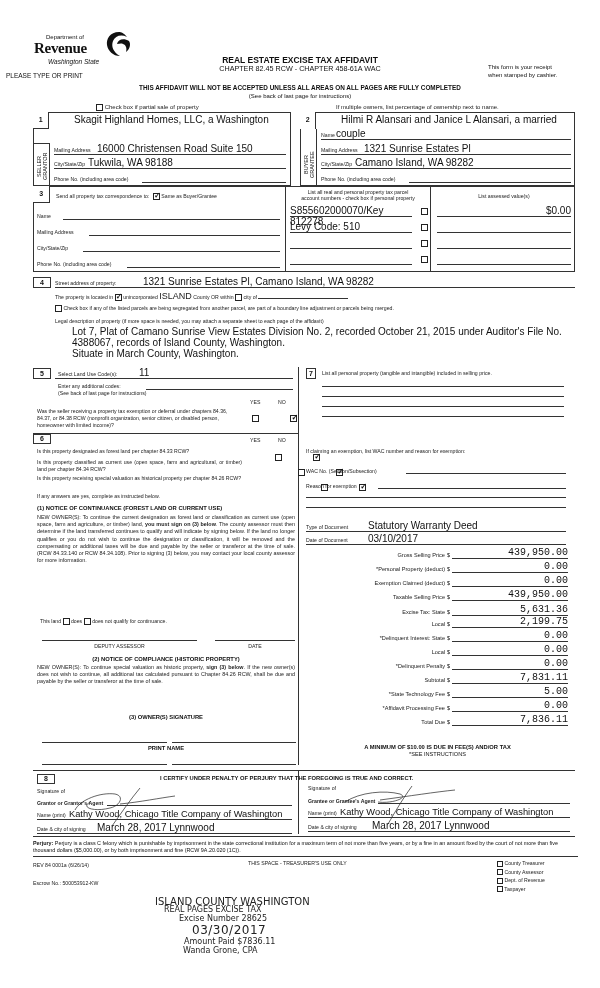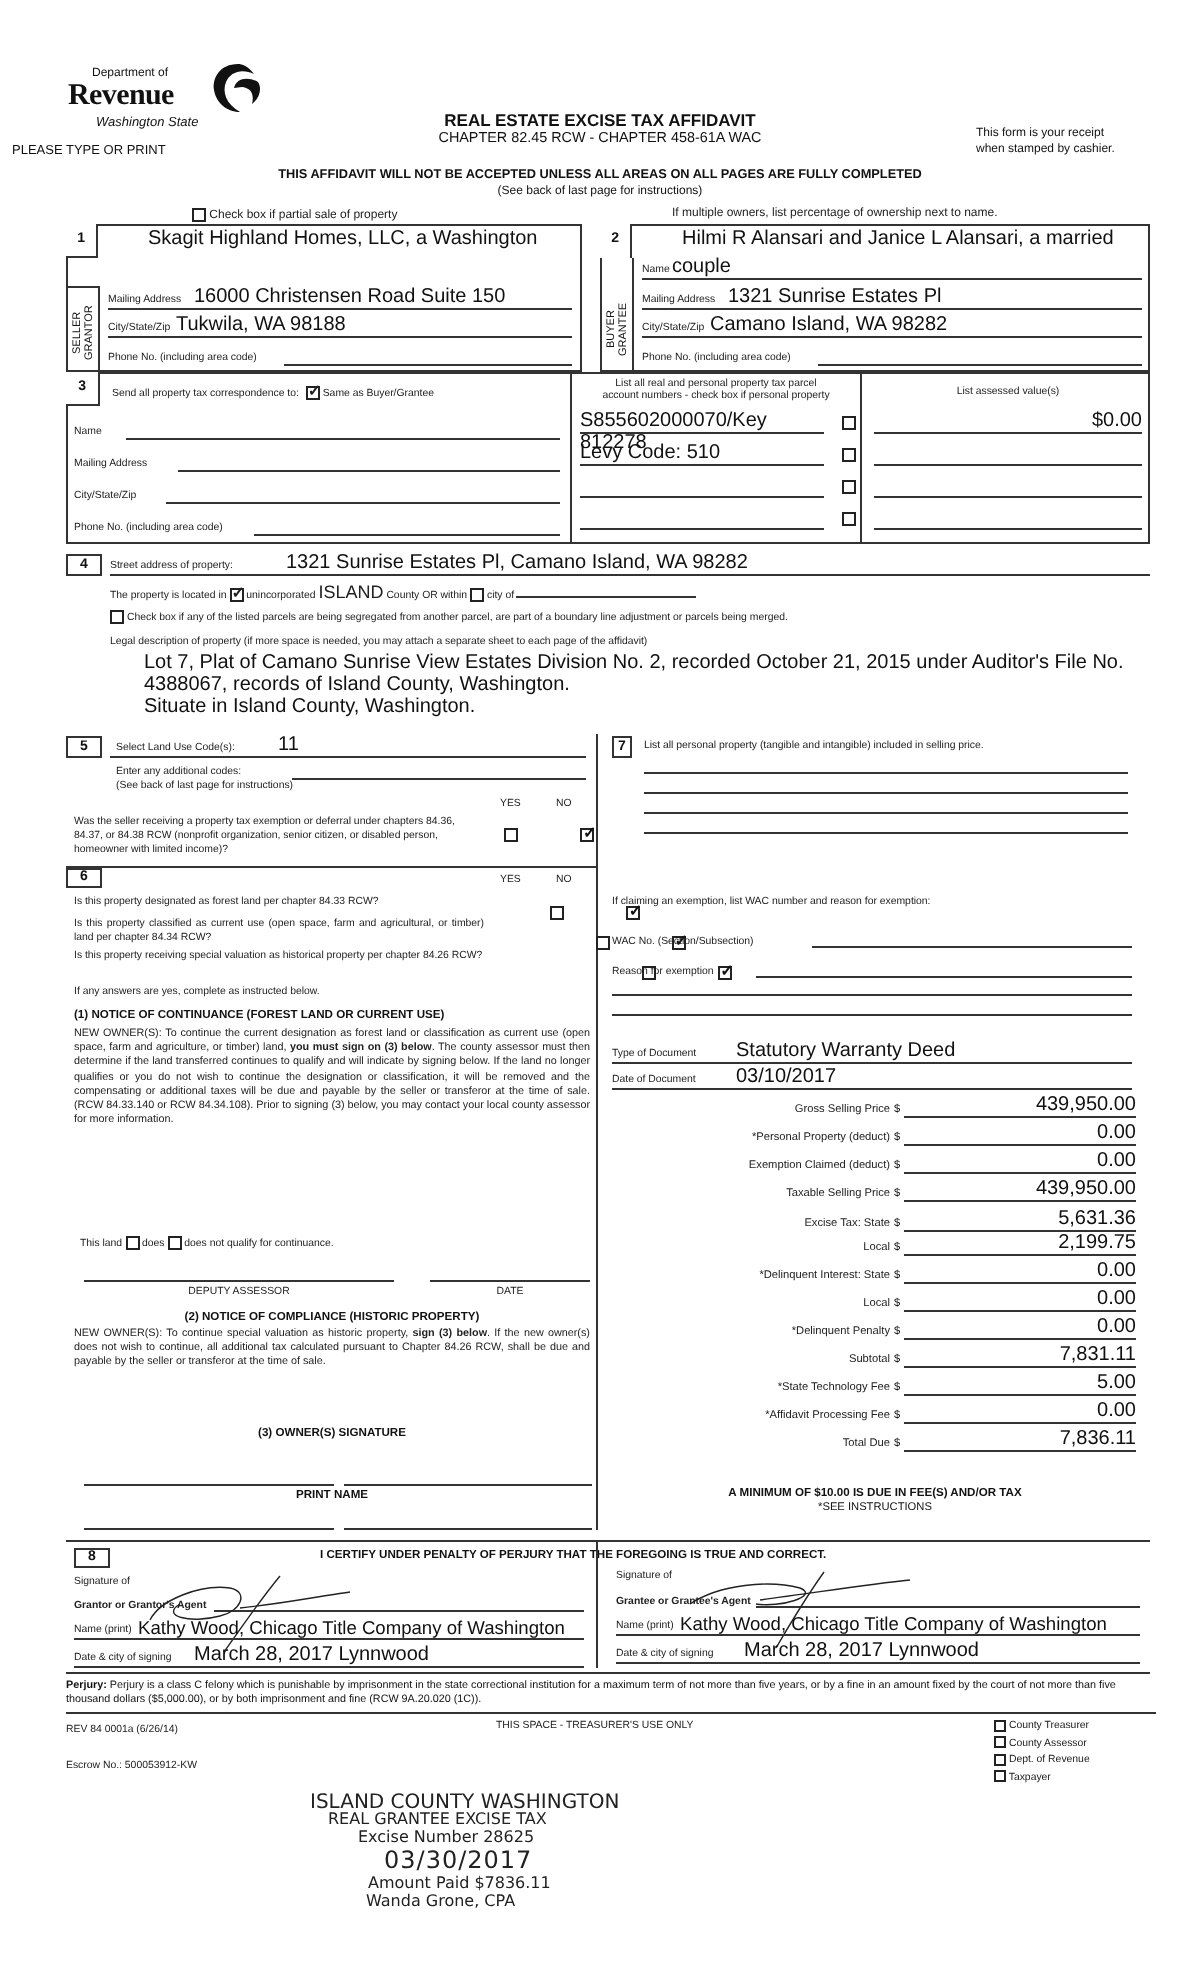--- a/index.html
+++ b/index.html
@@ -16,21 +16,21 @@
   .cb.checked::after { content:"✓"; position:absolute; left:0px; top:-3px; font-size:8px; line-height:10px; font-weight:bold; }
   .vlabel { writing-mode: vertical-rl; transform: rotate(180deg); font-size: 5.5px; text-align:center; line-height:6px; }
   .center { text-align: center; }
   .right { text-align: right; }
   .bold { font-weight: bold; }
   .para { font-size: 5.4px; line-height: 7.2px; text-align: justify; color:#222; }
   .sig { position:absolute; border-top:0.8px solid #333; }
   .fee-row { position:absolute; left:300px; width:270px; height:12px; }
   .fee-label { position:absolute; right:125px; bottom:1px; font-size:5.6px; color:#222; white-space:nowrap; }
   .fee-dollar { position:absolute; left:147px; bottom:1px; font-size:5.6px; }
-  .fee-val { position:absolute; left:152px; width:116px; bottom:0; border-bottom:0.8px solid #333; text-align:right; font-size:10px; line-height:11px; }
+  .fee-val { position:absolute; left:152px; width:116px; bottom:0; border-bottom:0.8px solid #333; text-align:right; font-size:10px; line-height:11px;font-family:Liberation Mono, monospace; }
   .stamp { font-family: "DejaVu Sans", sans-serif; color:#222; }
   .scribble { stroke:#222; fill:none; stroke-width:0.7; }
 </style>
 </head>
 <body>
 
 
 
 
 <div class="abs" style="left:34px;top:30px;width:100px;height:42px;">
@@ -178,21 +178,21 @@
   <span class="line" style="display:inline-block;width:90px;height:6px;"></span>
 </div>
 <div class="abs tiny" style="left:55px;top:305px;white-space:nowrap;">
   <span class="cb"></span>
   <span>Check box if any of the listed parcels are being segregated from another parcel, are part of a boundary line adjustment or parcels being merged.</span>
 </div>
 <div class="abs tiny" style="left:55px;top:318px;">Legal description of property (if more space is needed, you may attach a separate sheet to each page of the affidavit)</div>
 <div class="abs" style="left:72px;top:326px;width:500px;">
   <div class="hw" style="line-height:11px;">Lot 7, Plat of Camano Sunrise View Estates Division No. 2, recorded October 21, 2015 under Auditor's File No.</div>
   <div class="hw" style="line-height:11px;">4388067, records of Island County, Washington.</div>
-  <div class="hw" style="line-height:11px;">Situate in Island County, Washington.</div>
+  <div class="hw" style="line-height:11px;">Situate in March County, Washington.</div>
 </div>
 
 
 <div class="abs" style="left:298px;top:367px;width:0;height:398px;border-left:0.9px solid #333;"></div>
 
 <div class="abs numbox" style="left:33px;top:368px;width:18px;height:11px;line-height:9px;">5</div>
 <div class="abs line" style="left:55px;top:367px;width:238px;height:12px;">
   <span class="tiny" style="position:absolute;left:3px;bottom:1px;">Select Land Use Code(s):</span>
   <span class="hw" style="position:absolute;left:84px;bottom:0;">11</span>
 </div>
@@ -409,21 +409,21 @@
 <div class="abs tiny" style="left:497px;top:859px;line-height:8.5px;">
   <div><span class="cb" style="width:6px;height:6px;"></span> <span>County Treasurer</span></div>
   <div><span class="cb" style="width:6px;height:6px;"></span> <span>County Assessor</span></div>
   <div><span class="cb" style="width:6px;height:6px;"></span> <span>Dept. of Revenue</span></div>
   <div><span class="cb" style="width:6px;height:6px;"></span> <span>Taxpayer</span></div>
 </div>
 
 
 <div class="abs stamp" style="left:150px;top:896px;width:160px;">
   <div style="font-size:10px;position:absolute;left:5px;top:0;white-space:nowrap;">ISLAND COUNTY WASHINGTON</div>
-  <div style="font-size:8px;position:absolute;left:14px;top:9px;white-space:nowrap;">REAL GRANTEE EXCISE TAX</div>
+  <div style="font-size:8px;position:absolute;left:14px;top:9px;white-space:nowrap;">REAL PAGES EXCISE TAX</div>
   <div style="font-size:8px;position:absolute;left:29px;top:18px;white-space:nowrap;">Excise Number 28625</div>
   <div style="font-size:12px;letter-spacing:0.5px;position:absolute;left:42px;top:27px;white-space:nowrap;">03/30/2017</div>
   <div style="font-size:8px;position:absolute;left:34px;top:41px;white-space:nowrap;">Amount Paid $7836.11</div>
   <div style="font-size:8px;position:absolute;left:33px;top:50px;white-space:nowrap;">Wanda Grone, CPA</div>
 </div>
 
 
 
 
 </body></html>

